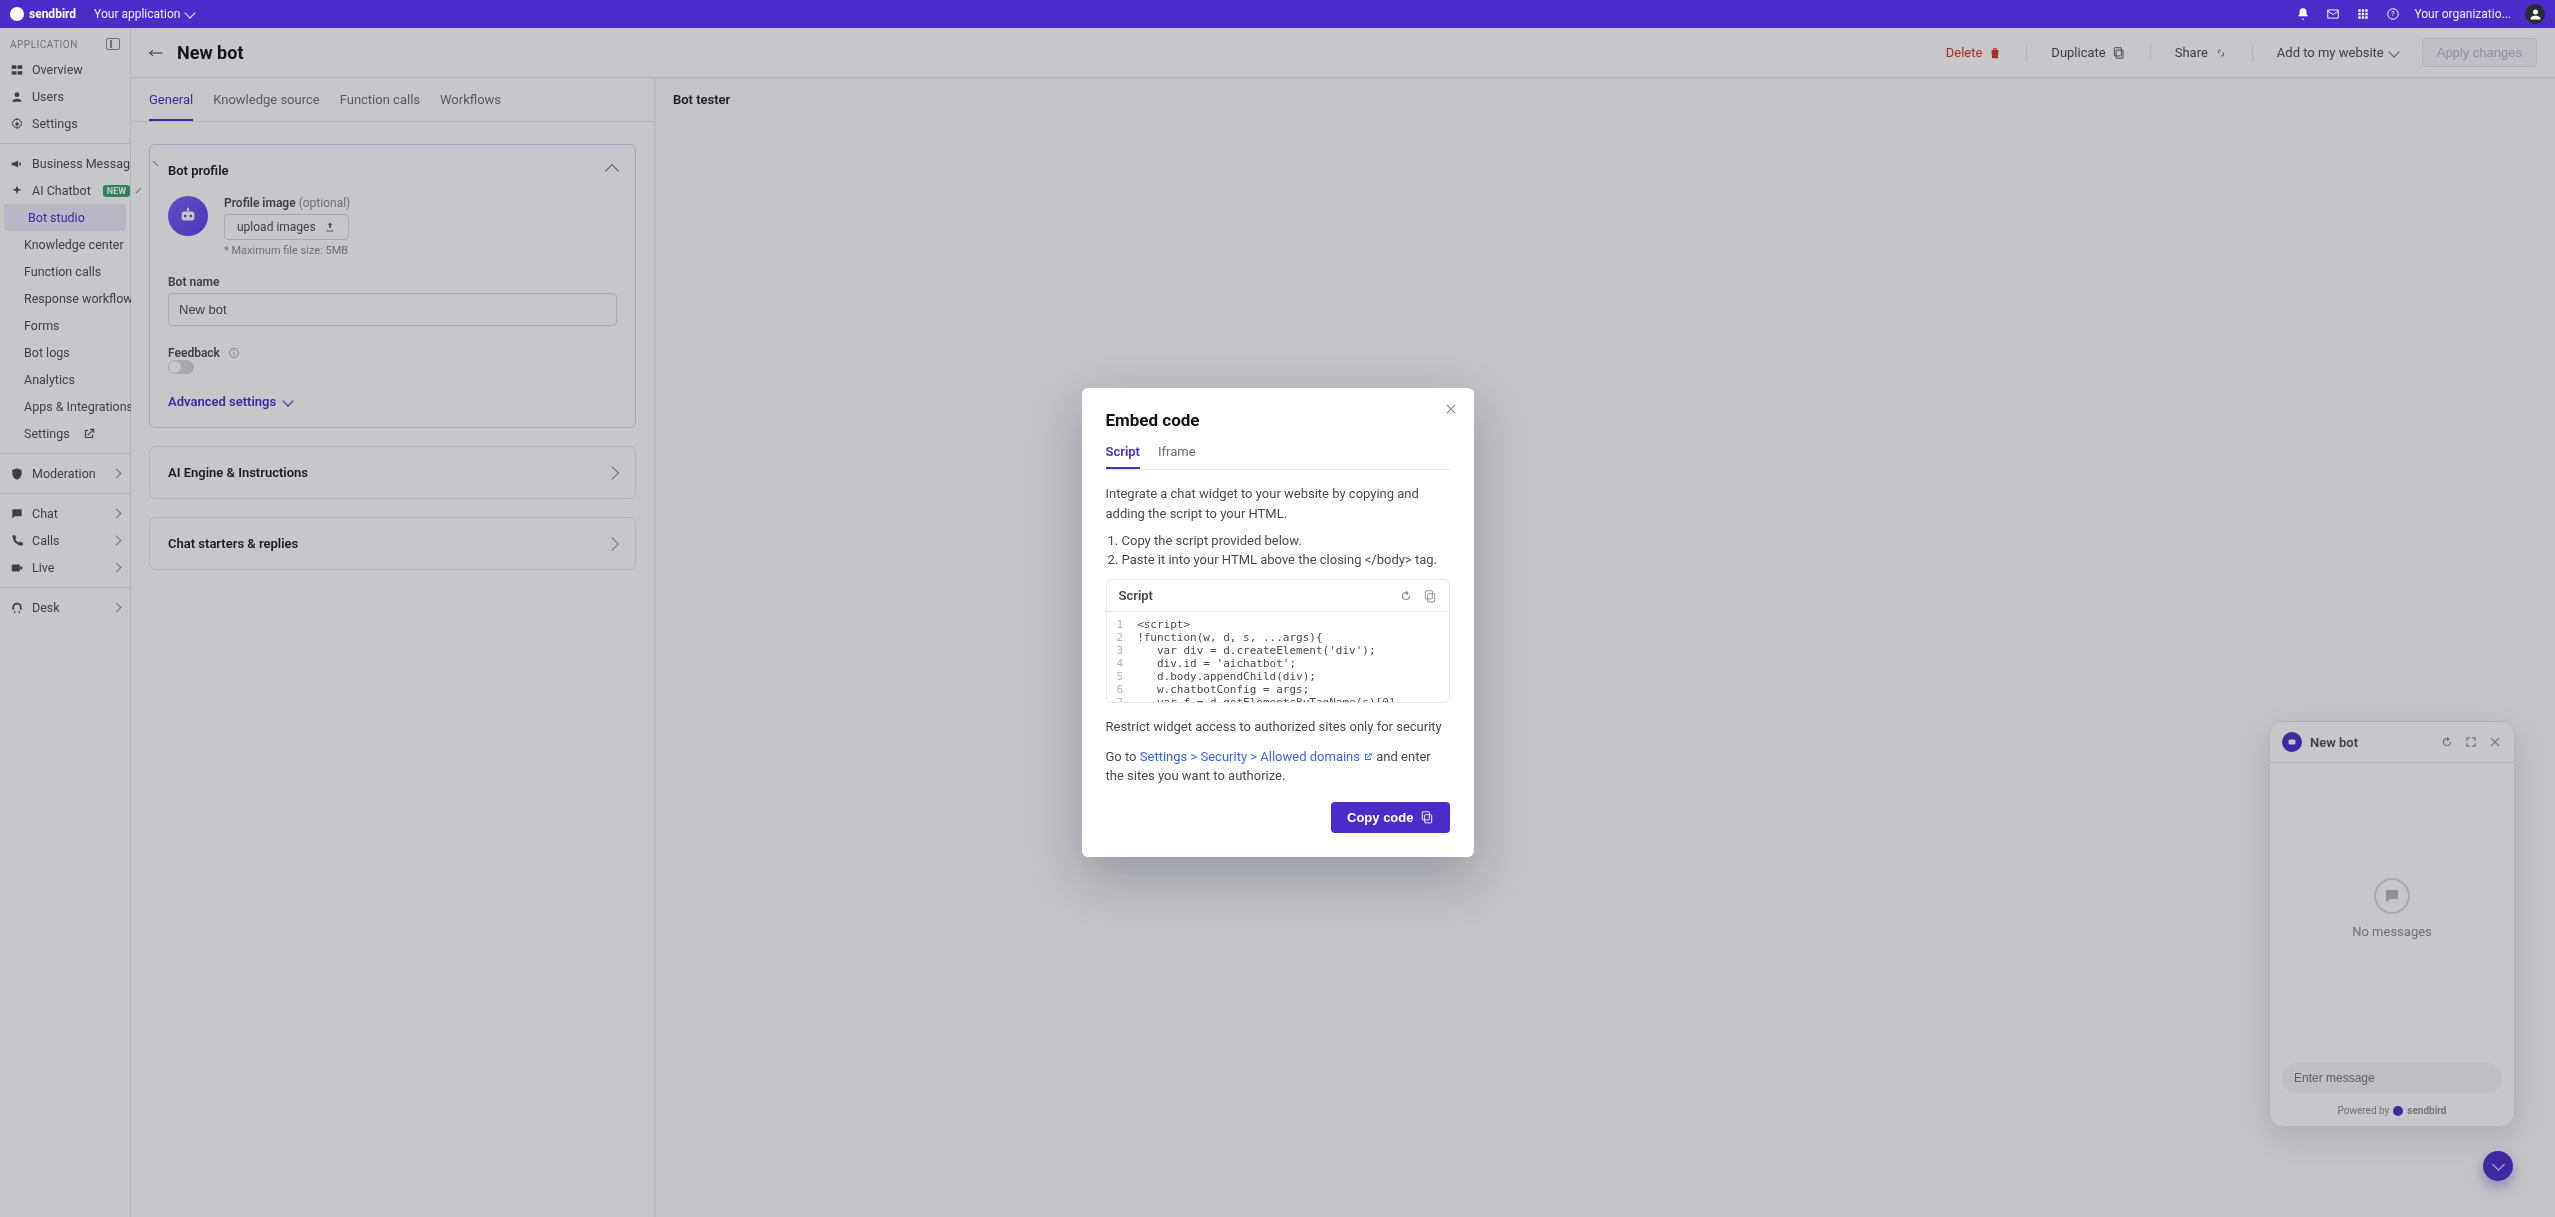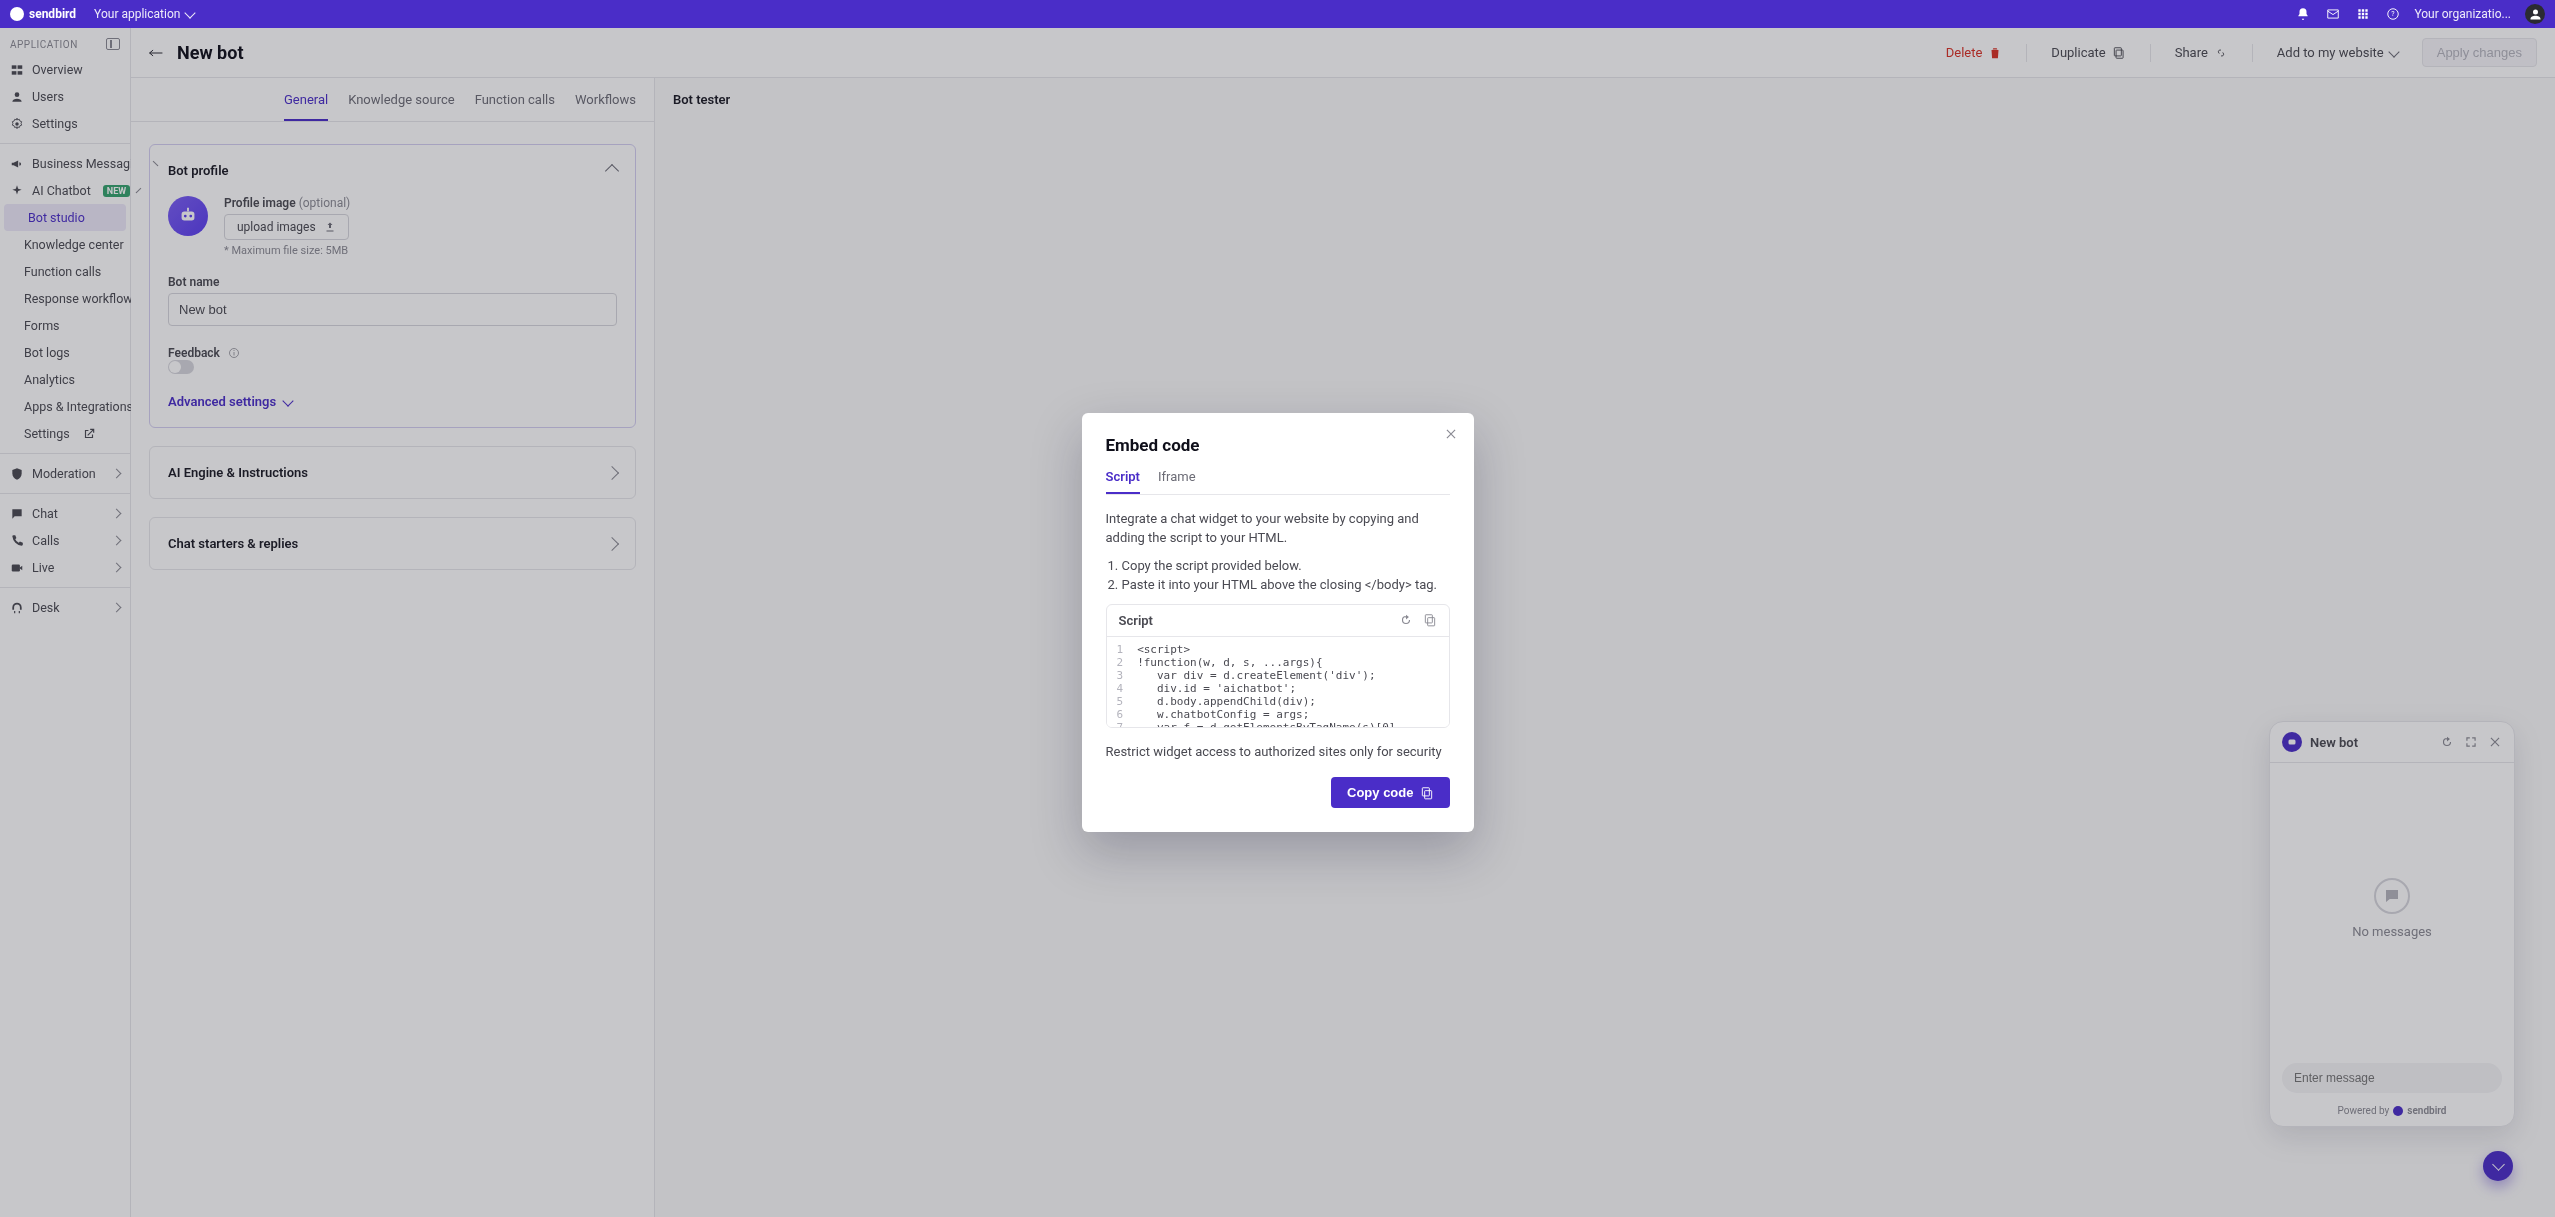--- a/index.html
+++ b/index.html
@@ -127,21 +127,21 @@
     font-size:13px;
     cursor:not-allowed;
   }
 
   
   .content{
     flex:1;display:flex;position:relative;overflow:hidden;
   }
   .editor{width:524px;border-right:1px solid var(--grey-200);display:flex;flex-direction:column;overflow:auto;}
   .tabs{
-    display:flex;gap:20px;padding:14px 18px 0;border-bottom:1px solid var(--grey-200);justify-content:flex-end;
+    display:flex;gap:20px;padding:14px 18px 0;border-bottom:1px solid var(--grey-200);
   }
   .tab{
     padding-bottom:12px;color:var(--grey-600);cursor:pointer;font-size:13px;
   }
   .tab.active{color:var(--purple);border-bottom:2px solid var(--purple);}
 
   .editor-body{padding:22px 18px;display:flex;flex-direction:column;gap:18px;}
 
   .card{
     border:1px solid var(--grey-200);border-radius:6px;padding:18px;
@@ -683,20 +683,30 @@
 !function(w, d, s, ...args){
    var div = d.createElement('div');
    div.id = 'aichatbot';
    d.body.appendChild(div);
    w.chatbotConfig = args;
    var f = d.getElementsByTagName(s)[0],</div>
       </div>
     </div>
 
     <p>Restrict widget access to authorized sites only for security</p>
+    <p>
+      <span>Go to</span>
+      <a class="link">
+        <span>Settings &gt; Security &gt; Allowed domains</span>
+        <svg viewBox="0 0 24 24">
+            <path d="M14 3h7v7h-2V6.4L10.4 15 9 13.6 17.6 5H14zM5 5h6v2H7v10h10v-4h2v6H5z"></path>
+          </svg>
+      </a>
+      <span>and enter the sites you want to authorize.</span>
+    </p>
 
     <div class="modal-footer">
       <button class="btn-primary">
         <span>Copy code</span>
         <svg viewBox="0 0 24 24">
             <rect x="8" y="8" width="12" height="14" rx="1" fill="none" stroke="#fff" stroke-width="1.6"></rect>
             <rect x="4" y="3" width="12" height="14" rx="1" fill="none" stroke="#fff" stroke-width="1.6"></rect>
           </svg>
       </button>
     </div>

